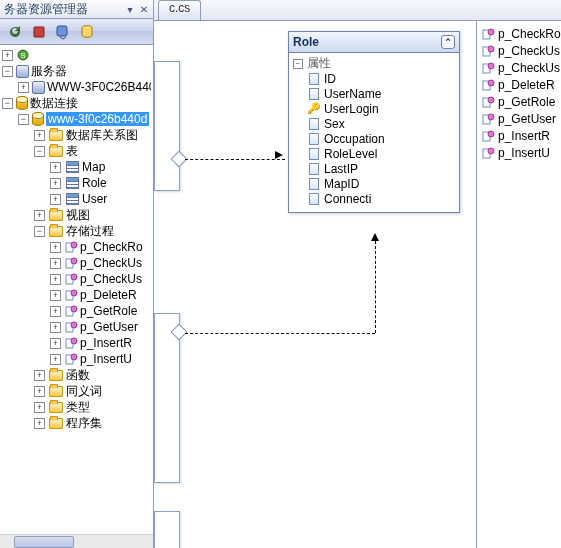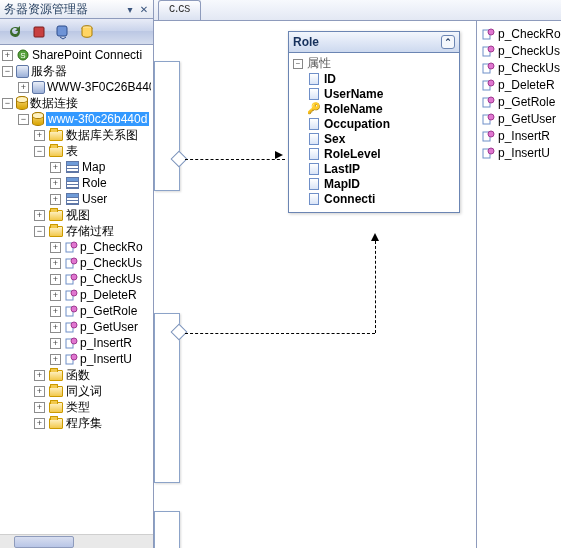--- a/index.html
+++ b/index.html
@@ -140,21 +140,21 @@
     color:#17315c; font-weight:bold;
   }
   .entity-title .sp{flex:1;}
   .rollup{width:14px;height:14px;border:1px solid #6b85b3;border-radius:3px;display:flex;align-items:center;justify-content:center;font-size:9px;color:#17315c;background:#f4f7fc;}
   .entity-body {
     padding:3px 4px 6px 4px;
     background:#fff;
   }
   .grp-hdr{display:flex;align-items:center;height:15px;color:#5a5a5a;}
   .grp-exp{width:10px;height:10px;border:1px solid #888;display:flex;align-items:center;justify-content:center;font-size:8px;margin-right:4px;}
-  .fld{height:15px;display:flex;align-items:center;padding-left:14px;font-weight:bold;}
+  .fld{height:15px;display:flex;align-items:center;padding-left:14px;}
   .fld .ficon{width:14px;height:14px;margin-right:3px;display:flex;align-items:center;justify-content:center;}
   .i-col{width:10px;height:12px;border:1px solid #6f8fc8;background:linear-gradient(#fff,#d9e4f7);}
   .i-key{color:#d8a400;font-size:11px;}
   
   .conn{position:absolute;border:0 dashed #000;}
   .ah { 
     position:absolute;width:0;height:0;
     border-left:4px solid transparent;border-right:4px solid transparent;
     border-bottom:8px solid #000;
   }
@@ -206,21 +206,20 @@
   <div class="tree">
 
     <div class="row" style="padding-left:0px">
       <span class="exp">+</span>
       <span class="ic i-share">
           <svg width="14" height="14">
             <circle cx="7" cy="7" r="5" fill="#56a13c" stroke="#2d6b16"></circle>
             <text x="7" y="10" font-size="8" text-anchor="middle" fill="#fff">S</text>
           </svg>
         </span>
-      <span class="lbl">SharePoint Connecti</span>
     </div>
 
     <div class="row" style="padding-left:0px">
       <span class="exp">−</span>
       <span class="ic i-srv"></span>
       <span class="lbl">服务器</span>
     </div>
       <div class="row" style="padding-left:16px">
         <span class="exp">+</span>
         <span class="ic i-srv"></span>
@@ -442,33 +441,33 @@
           <span>ID</span>
         </div>
       <div class="fld">
           <span class="ficon">
             <span class="i-col"></span>
           </span>
           <span>UserName</span>
         </div>
       <div class="fld">
           <span class="ficon i-key">🔑</span>
-          <span>RoleName</span>
+          <span>UserLogin</span>
+        </div>
+      <div class="fld">
+          <span class="ficon">
+            <span class="i-col"></span>
+          </span>
+          <span>Sex</span>
         </div>
       <div class="fld">
           <span class="ficon">
             <span class="i-col"></span>
           </span>
           <span>Occupation</span>
-        </div>
-      <div class="fld">
-          <span class="ficon">
-            <span class="i-col"></span>
-          </span>
-          <span>Sex</span>
         </div>
       <div class="fld">
           <span class="ficon">
             <span class="i-col"></span>
           </span>
           <span>RoleLevel</span>
         </div>
       <div class="fld">
           <span class="ficon">
             <span class="i-col"></span>

